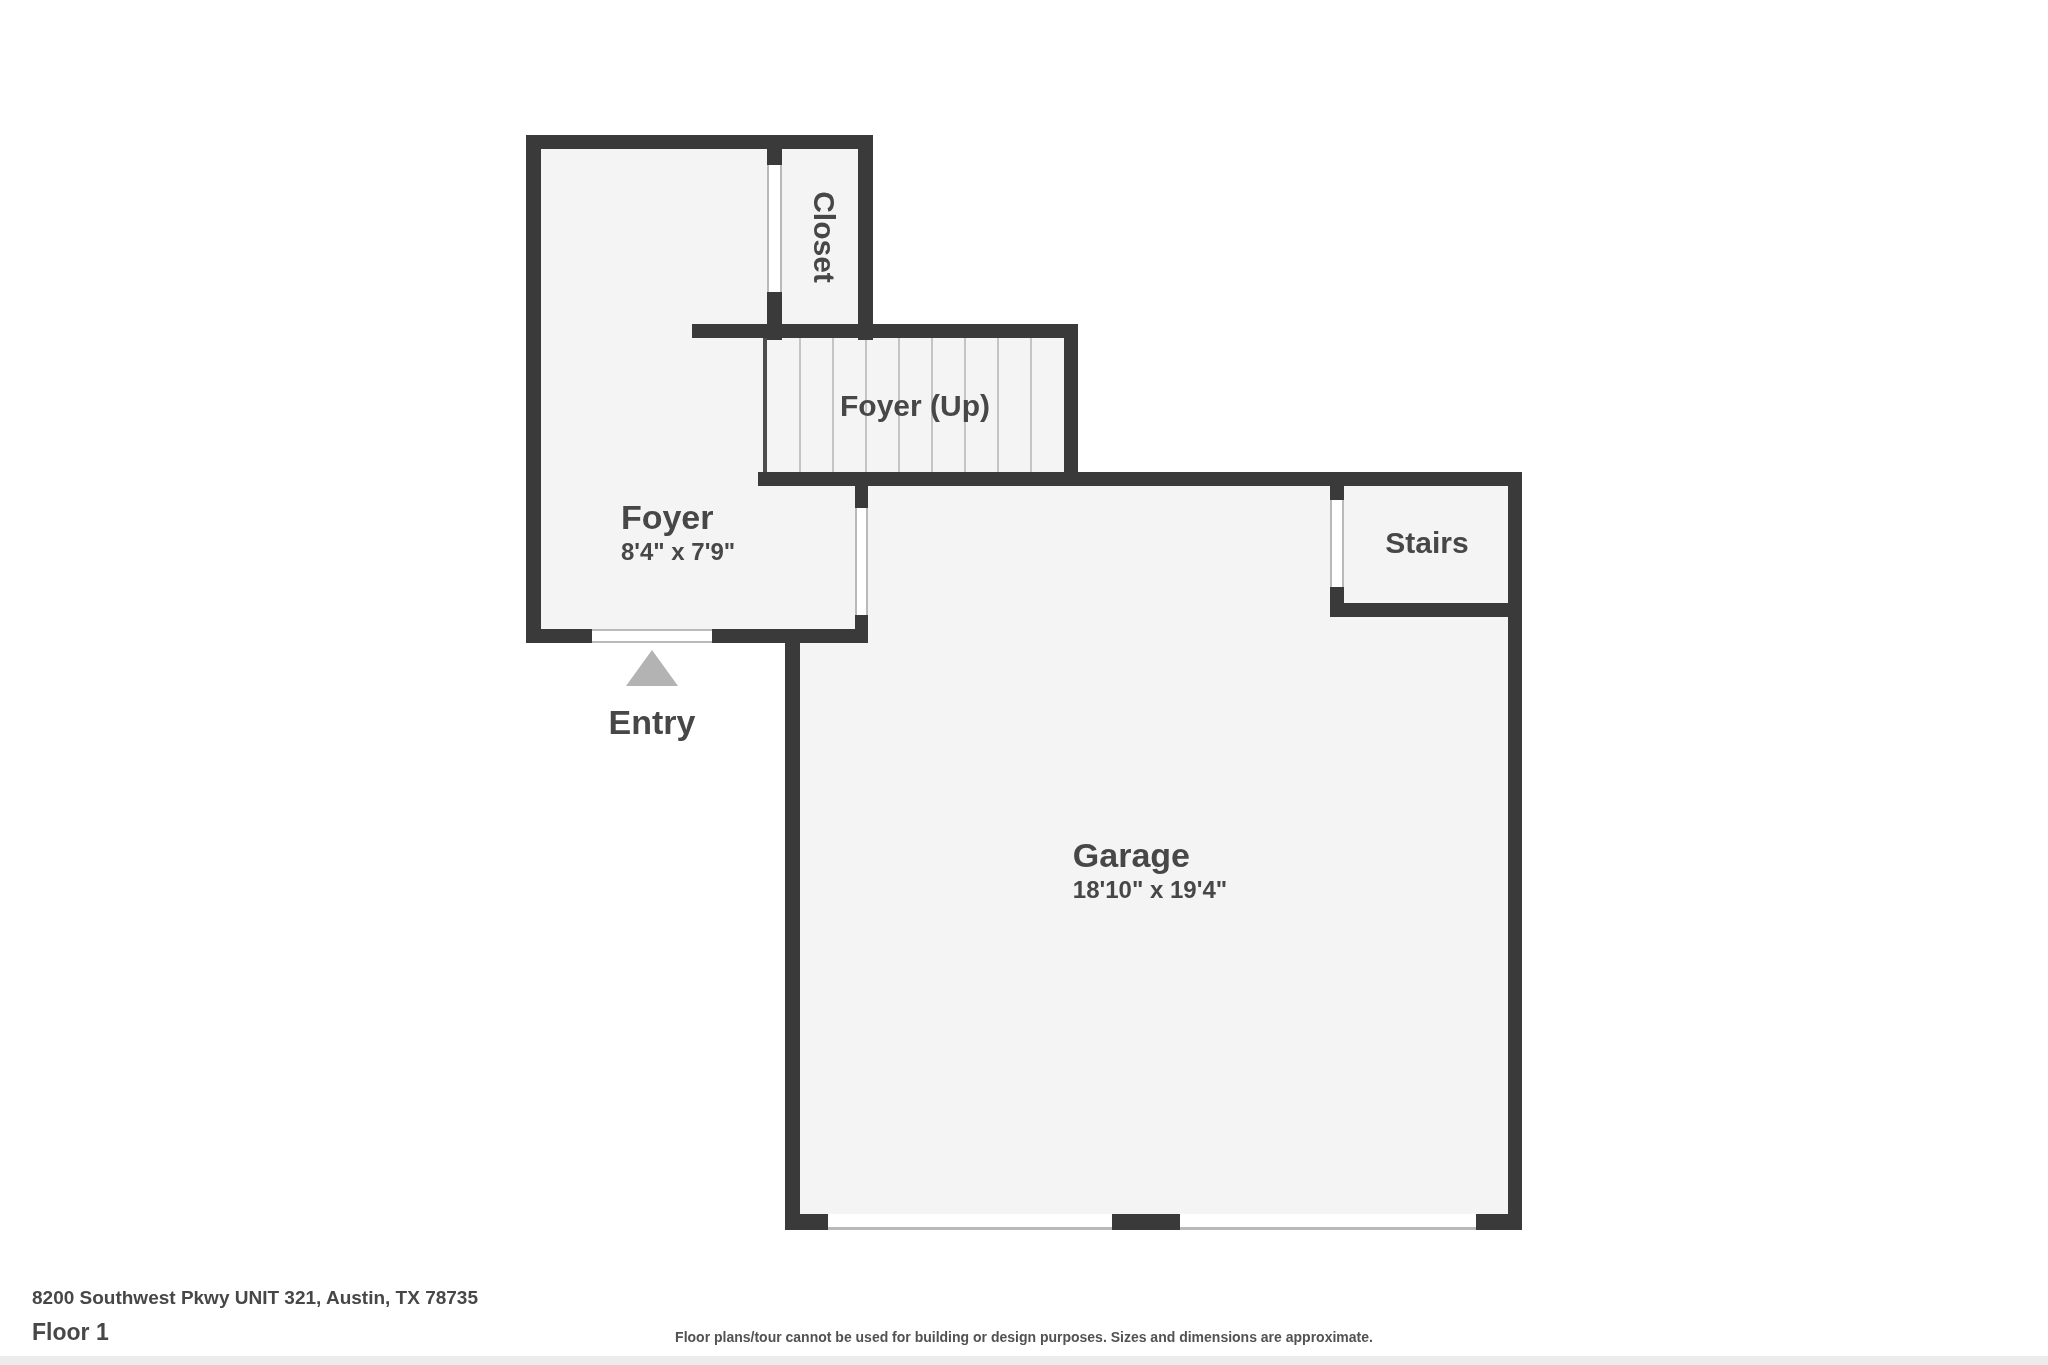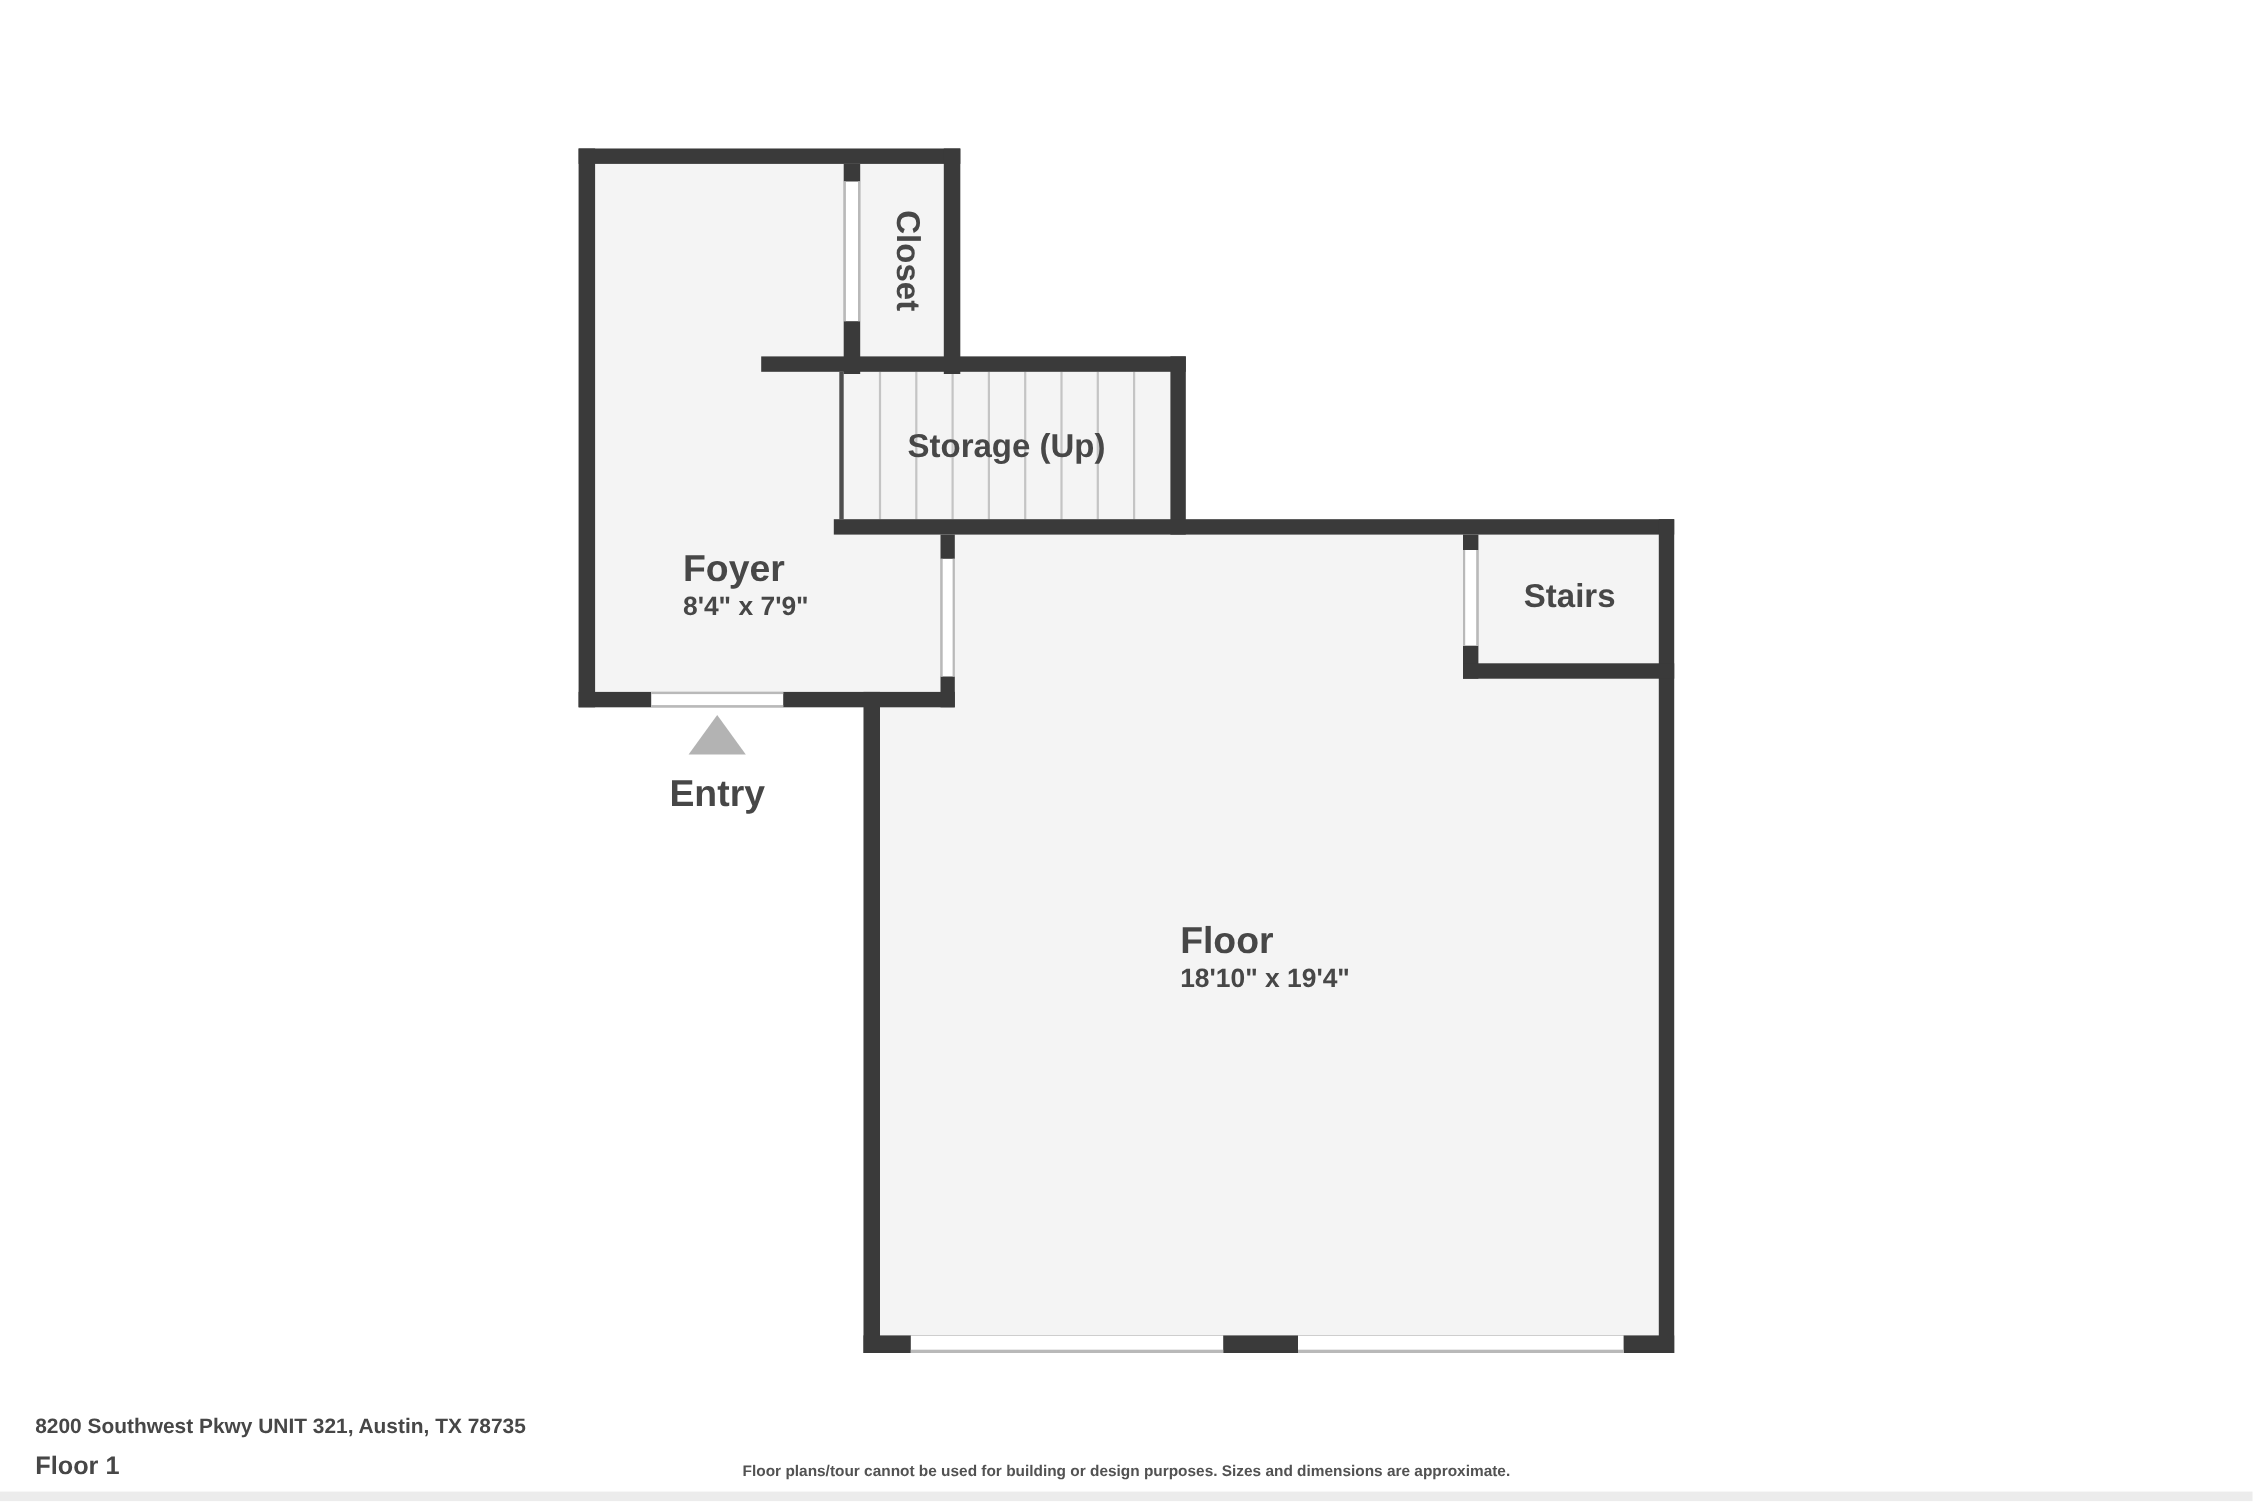--- a/index.html
+++ b/index.html
@@ -77,30 +77,30 @@
   <div class="wall" style="left:1330px; top:603px;  width:192px; height:14px;"></div>
 
   <div class="door-v" style="left:767px;  top:165px;  width:15px;  height:127px;"></div>
   <div class="door-v" style="left:855px;  top:508px;  width:13px;  height:107px;"></div>
   <div class="door-v" style="left:1330px; top:500px;  width:14px;  height:87px;"></div>
   <div class="door-h" style="left:592px;  top:629px;  width:120px; height:14px;"></div>
   <div class="garage-door" style="left:828px;  top:1214px; width:284px; height:16px;"></div>
   <div class="garage-door" style="left:1180px; top:1214px; width:296px; height:16px;"></div>
 
   <div class="lbl lbl-md lbl-rot" style="left:824px; top:237px;">Closet</div>
-  <div class="lbl lbl-md" style="left:915px; top:406px;">Storage (Up)</div>
+  <div class="lbl lbl-md" style="left:915px; top:406px;">Foyer (Up)</div>
   <div class="lbl lbl-md" style="left:1427px; top:543px;">Stairs</div>
 
   <div class="room-group" style="left:678px; top:533px;">
     <div class="name">Foyer</div>
     <div class="dims">8'4" x 7'9"</div>
   </div>
 
   <div class="room-group" style="left:1150px; top:871px;">
-    <div class="name">Floor</div>
+    <div class="name">Garage</div>
     <div class="dims">18'10" x 19'4"</div>
   </div>
 
   <div class="entry-arrow"></div>
   <div class="lbl lbl-lg" style="left:652px; top:722px;">Entry</div>
 
   <div class="addr">8200 Southwest Pkwy UNIT 321, Austin, TX 78735</div>
   <div class="floor">Floor 1</div>
   <div class="disclaimer">Floor plans/tour cannot be used for building or design purposes. Sizes and dimensions are approximate.</div>
   <div class="bottom-strip"></div>

